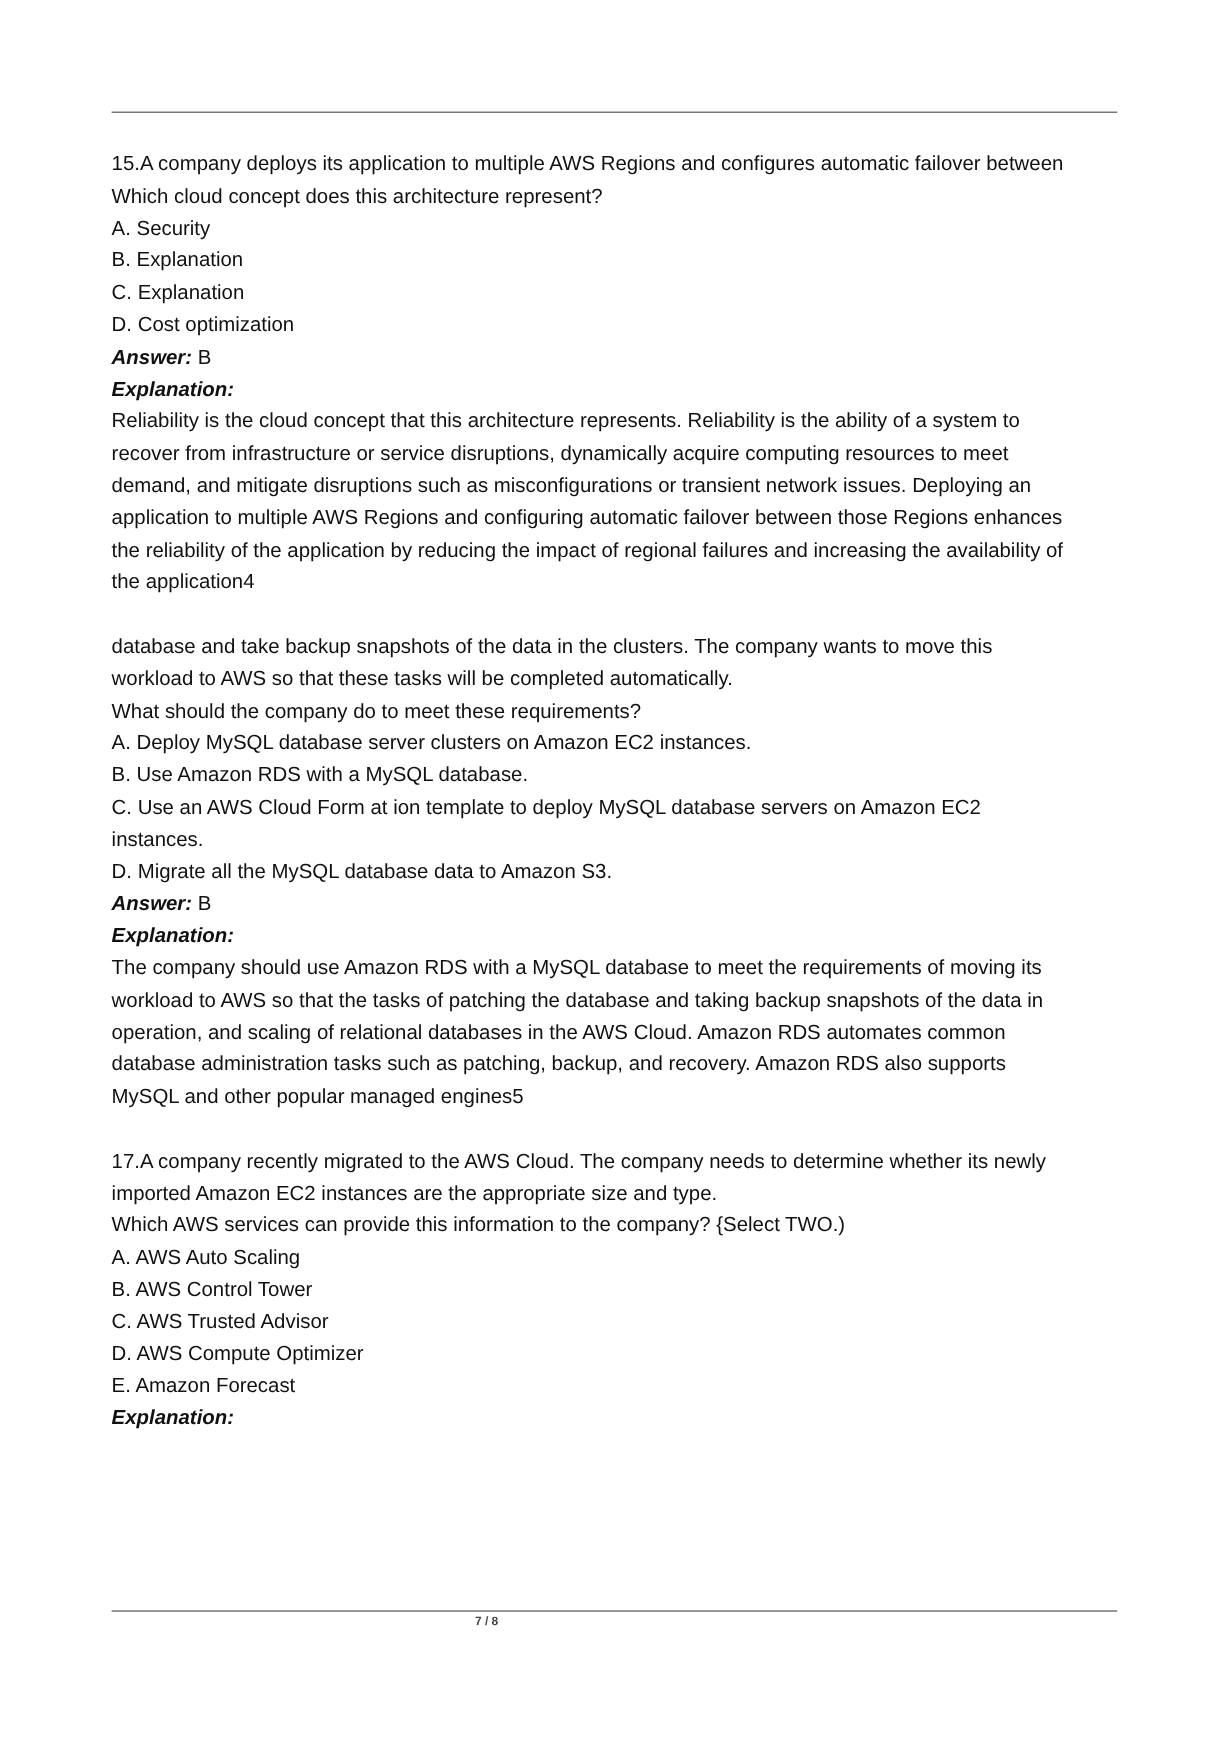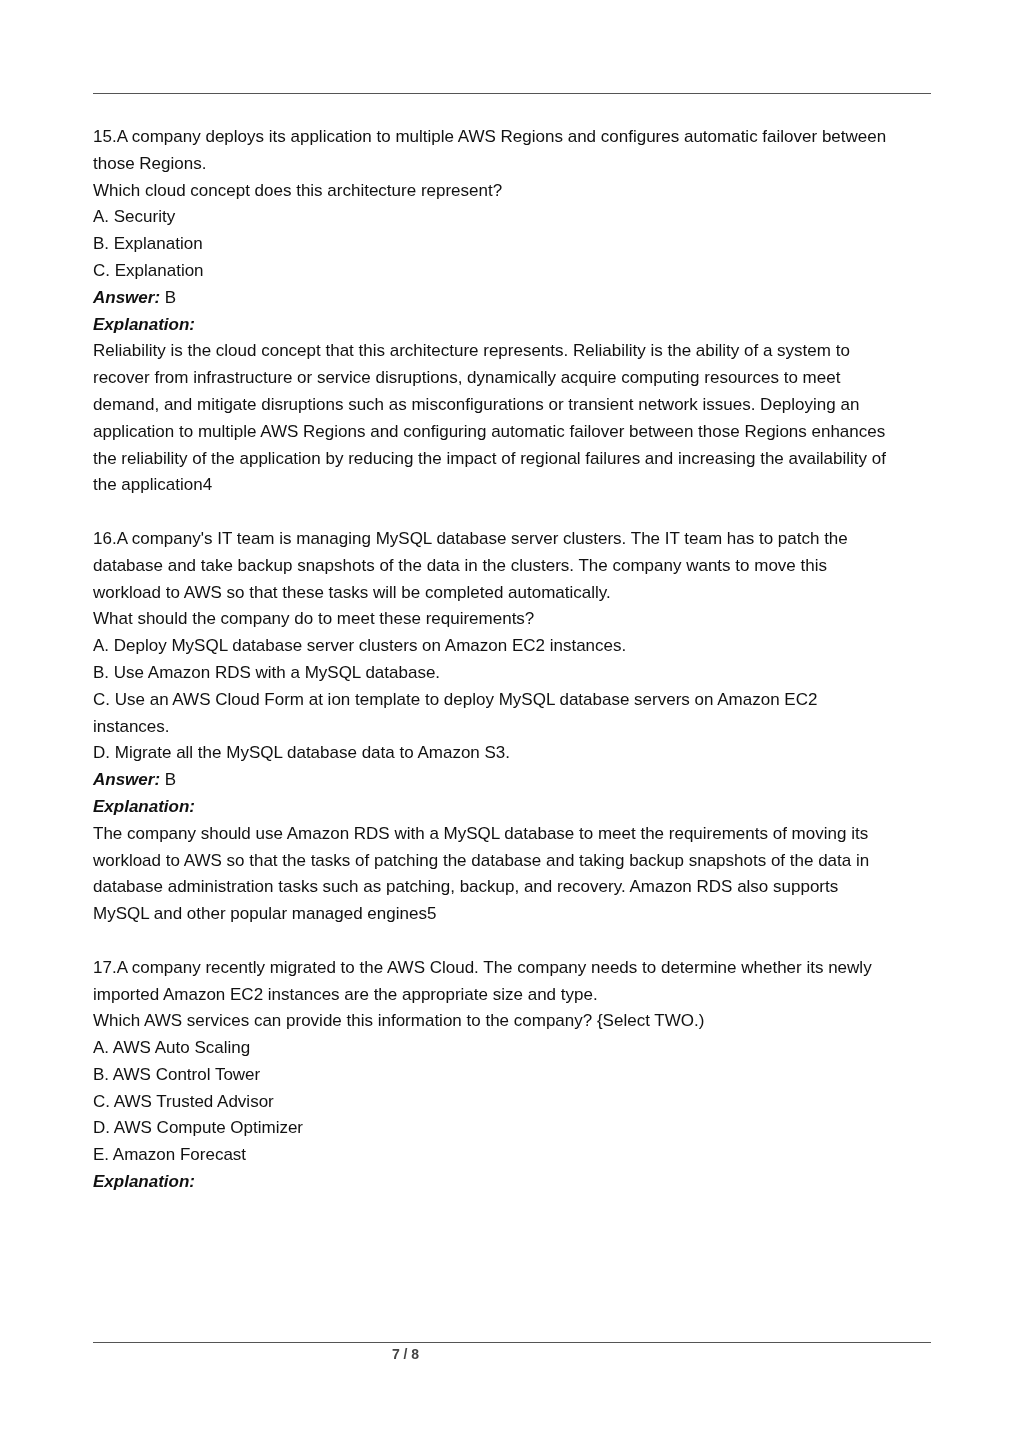--- a/index.html
+++ b/index.html
@@ -8,61 +8,61 @@
   .rule { position: absolute; left: 93px; width: 838px; height: 0; border-top: 1.5px solid #555; }
   .rule.top { top: 93px; }
   .rule.bottom { top: 1342px; }
   .content { position: absolute; left: 93px; top: 124px; width: 842px;
              font-size: 17px; line-height: 26.8px; }
   .line { display: block; white-space: pre-wrap; }
   .q-block { margin: 0; }
   .gap { height: 26.8px; }
   .bold { font-weight: bold; font-style: italic; }
   .page-num { position: absolute; top: 1346px; left: 0; width: 811px; text-align: center;
-              font-size: 14px; font-weight: bold; color: #444; }
+              font-size: 10px; font-weight: bold; color: #444; }
 </style>
 </head>
 <body>
 
 <div class="rule top"></div>
 
 <div class="content">
 
   <div class="q-block">
     <span class="line">15.A company deploys its application to multiple AWS Regions and configures automatic failover between</span>
-    <span class="line">those Regions.</span>
     <span class="line">Which cloud concept does this architecture represent?</span>
     <span class="line">A. Security</span>
     <span class="line">B. Explanation</span>
     <span class="line">C. Explanation</span>
+    <span class="line">D. Cost optimization</span>
     <span class="line"><span class="bold">Answer:</span><span> B</span></span>
     <span class="line bold">Explanation:</span>
     <span class="line">Reliability is the cloud concept that this architecture represents. Reliability is the ability of a system to</span>
     <span class="line">recover from infrastructure or service disruptions, dynamically acquire computing resources to meet</span>
     <span class="line">demand, and mitigate disruptions such as misconfigurations or transient network issues. Deploying an</span>
     <span class="line">application to multiple AWS Regions and configuring automatic failover between those Regions enhances</span>
     <span class="line">the reliability of the application by reducing the impact of regional failures and increasing the availability of</span>
     <span class="line">the application4</span>
   </div>
   <div class="gap"></div>
 
   <div class="q-block">
-    <span class="line">16.A company's IT team is managing MySQL database server clusters. The IT team has to patch the</span>
     <span class="line">database and take backup snapshots of the data in the clusters. The company wants to move this</span>
     <span class="line">workload to AWS so that these tasks will be completed automatically.</span>
     <span class="line">What should the company do to meet these requirements?</span>
     <span class="line">A. Deploy MySQL database server clusters on Amazon EC2 instances.</span>
     <span class="line">B. Use Amazon RDS with a MySQL database.</span>
     <span class="line">C. Use an AWS Cloud Form at ion template to deploy MySQL database servers on Amazon EC2
 instances.</span>
     <span class="line">D. Migrate all the MySQL database data to Amazon S3.</span>
     <span class="line"><span class="bold">Answer:</span><span> B</span></span>
     <span class="line bold">Explanation:</span>
     <span class="line">The company should use Amazon RDS with a MySQL database to meet the requirements of moving its</span>
     <span class="line">workload to AWS so that the tasks of patching the database and taking backup snapshots of the data in</span>
+    <span class="line">operation, and scaling of relational databases in the AWS Cloud. Amazon RDS automates common</span>
     <span class="line">database administration tasks such as patching, backup, and recovery. Amazon RDS also supports</span>
     <span class="line">MySQL and other popular managed engines5</span>
   </div>
   <div class="gap"></div>
 
   <div class="q-block">
     <span class="line">17.A company recently migrated to the AWS Cloud. The company needs to determine whether its newly</span>
     <span class="line">imported Amazon EC2 instances are the appropriate size and type.</span>
     <span class="line">Which AWS services can provide this information to the company? {Select TWO.)</span>
     <span class="line">A. AWS Auto Scaling</span>

